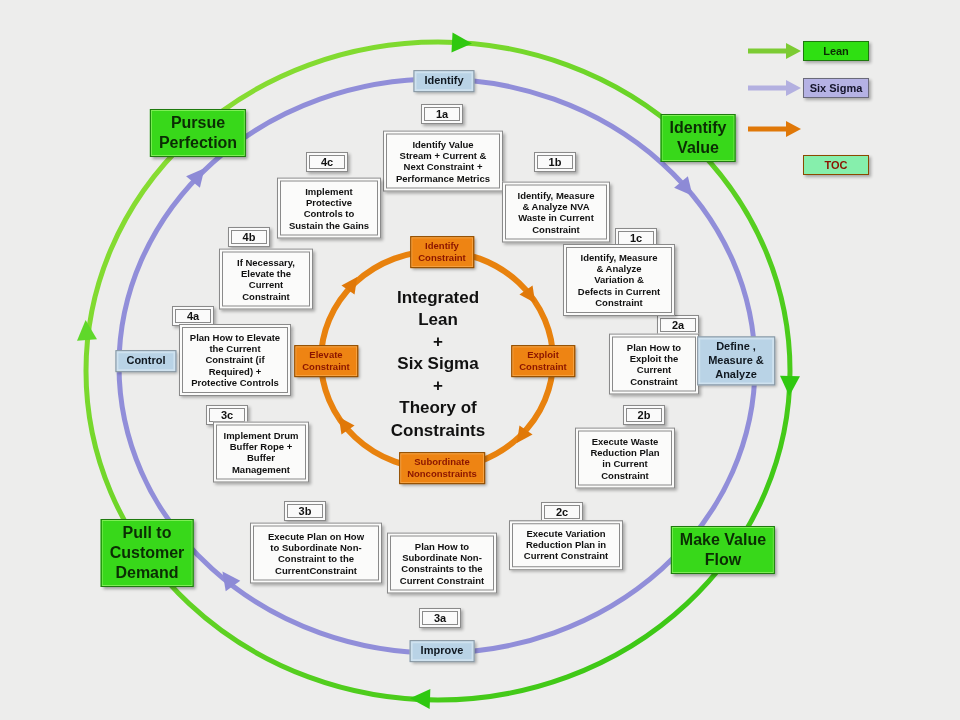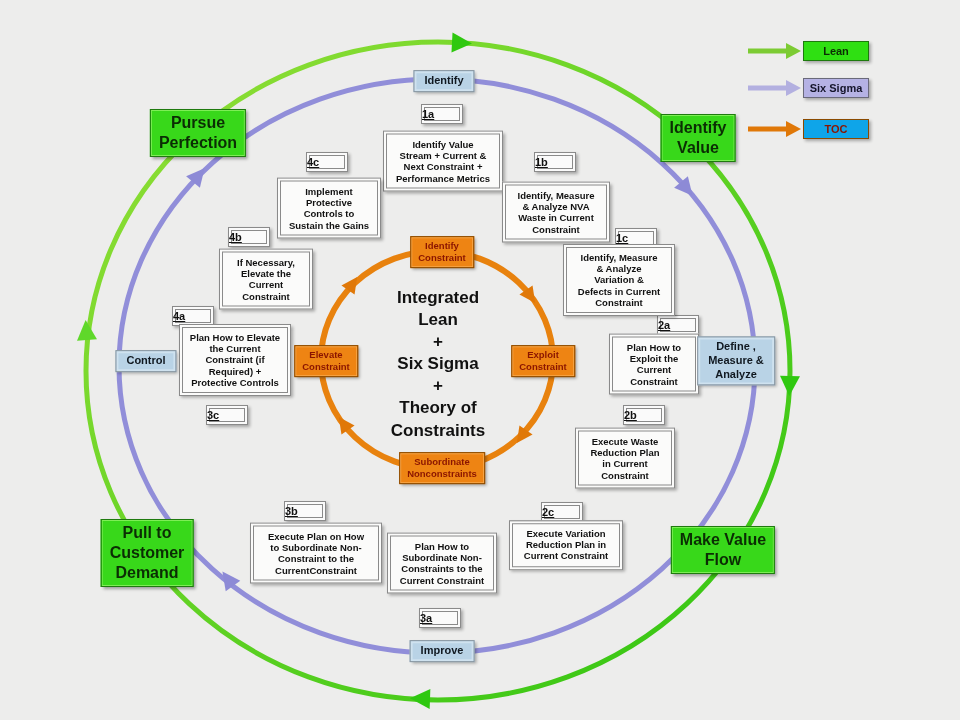--- a/index.html
+++ b/index.html
@@ -4,22 +4,22 @@
 <style>
   html,body{margin:0;padding:0;}
   body{width:960px;height:720px;overflow:hidden;background:#ededec;
        font-family:"Liberation Sans",sans-serif;}
   #canvas{position:relative;width:960px;height:720px;background:#ededec;}
   svg.layer{position:absolute;left:0;top:0;}
   .abs{position:absolute;transform:translate(-50%,-50%);}
   .num-box{
     background:#fafafa;border:1px solid #8a8a8a;
     box-shadow:inset 0 0 0 2px #fafafa,inset 0 0 0 3px #8a8a8a,2px 2px 3px rgba(0,0,0,.3);
-    font-weight:bold;font-size:11px;color:#111;
-    width:40px;padding:3px 0;z-index:4;text-decoration:underline;}
+    font-weight:bold;font-size:11px;color:#111;text-align:center;
+    width:40px;padding:3px 0;z-index:4;}
   .desc-box{
     background:#fbfbfa;border:1px solid #8a8a8a;
     box-shadow:inset 0 0 0 2px #fbfbfa,inset 0 0 0 3px #8a8a8a,2px 2px 3px rgba(0,0,0,.3);
     font-weight:bold;font-size:9.5px;line-height:1.18;color:#111;
     text-align:center;white-space:pre-line;padding:7px 3px;z-index:4;}
   .lean-label{
     background:#38d81a;border:1.5px solid #1e7a0e;
     box-shadow:inset 0 0 0 1px #7dee55,2px 2px 3px rgba(0,0,0,.35);
     font-weight:bold;font-size:16px;line-height:1.25;color:#0b2d04;
     text-align:center;white-space:pre-line;padding:3px 8px;z-index:5;}
@@ -35,21 +35,21 @@
     text-align:center;white-space:pre-line;padding:3px 7px;z-index:5;}
   .center-text{
     font-weight:bold;font-size:17px;line-height:1.3;color:#111;
     text-align:center;white-space:pre-line;z-index:3;width:200px;}
   .legend-box{
     font-weight:bold;font-size:11px;text-align:center;
     width:64px;padding:3px 0;z-index:5;
     box-shadow:2px 2px 3px rgba(0,0,0,.3);}
   .legend-lean{background:#2fe012;border:1.5px solid #1e7a0e;color:#0b2d04;}
   .legend-ss{background:#b5b2e4;border:1px solid #6a6a7a;color:#14142a;}
-  .legend-toc{background:#0ea5e9;border:1px solid #8a4a00;color:#8b1500;}
+  .legend-toc{background:#86efac;border:1px solid #8a4a00;color:#8b1500;margin-top:36px;}
 </style>
 </head>
 <body>
 
 <div id="canvas">
 
   <svg class="layer" width="960" height="720" viewBox="0 0 960 720">
     <defs>
       <linearGradient id="greenGrad" x1="0" y1="0" x2="1" y2="1">
         <stop offset="0" stop-color="#96e038"></stop>
@@ -167,20 +167,24 @@
 Reduction Plan in
 Current Constraint</div>
   <div class="abs desc-box" style="left:442px;top:563px;width:102px">Plan How to
 Subordinate Non-
 Constraints to the
 Current Constraint</div>
   <div class="abs desc-box" style="left:316px;top:553px;width:124px">Execute Plan on How
 to Subordinate Non-
 Constraint to the
 CurrentConstraint</div>
+  <div class="abs desc-box" style="left:261px;top:452px;width:88px">Implement Drum
+Buffer Rope +
+Buffer
+Management</div>
   <div class="abs desc-box" style="left:235px;top:360px;width:104px">Plan How to Elevate
 the Current
 Constraint (if
 Required) +
 Protective Controls</div>
   <div class="abs desc-box" style="left:266px;top:279px;width:86px">If Necessary,
 Elevate the
 Current
 Constraint</div>
   <div class="abs desc-box" style="left:329px;top:208px;width:96px">Implement

